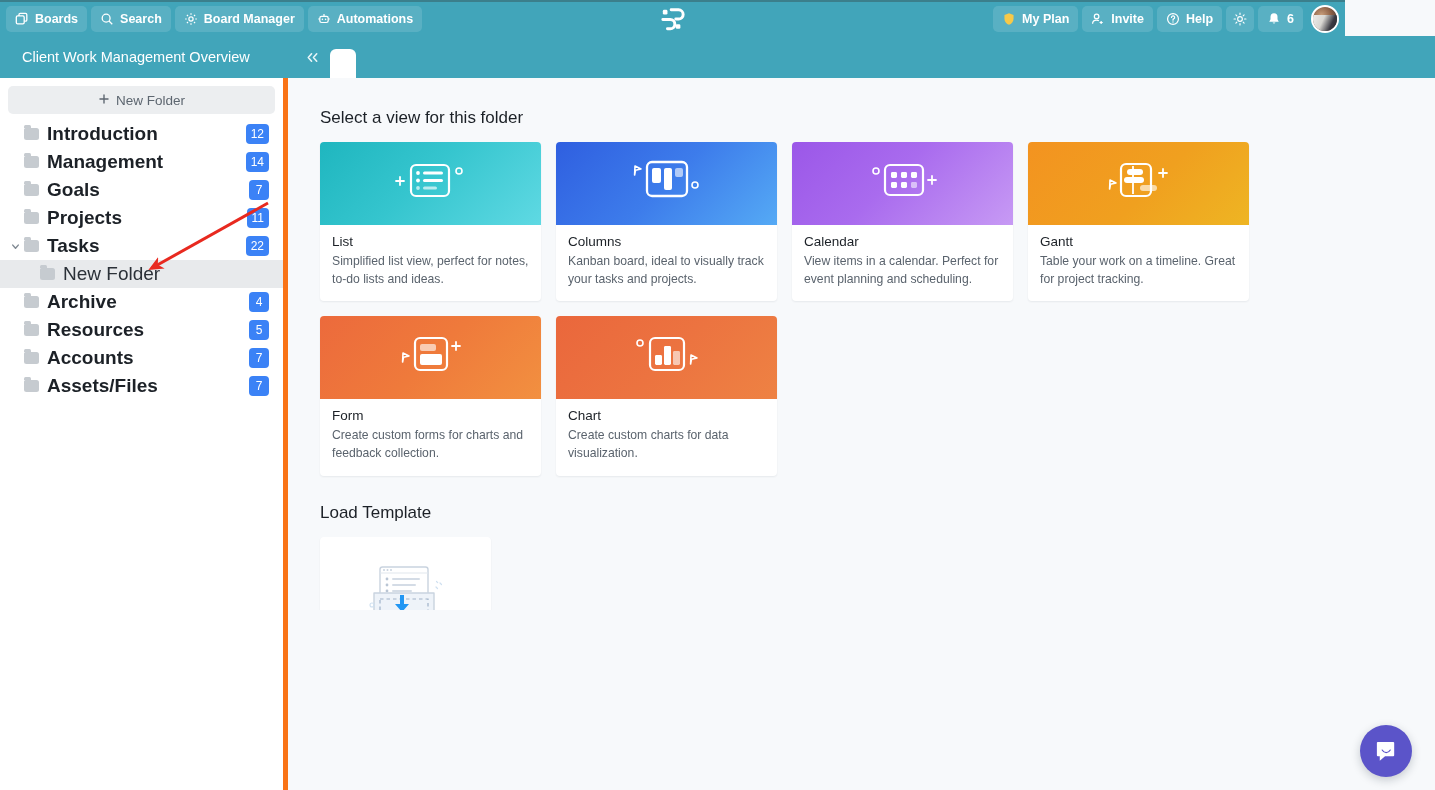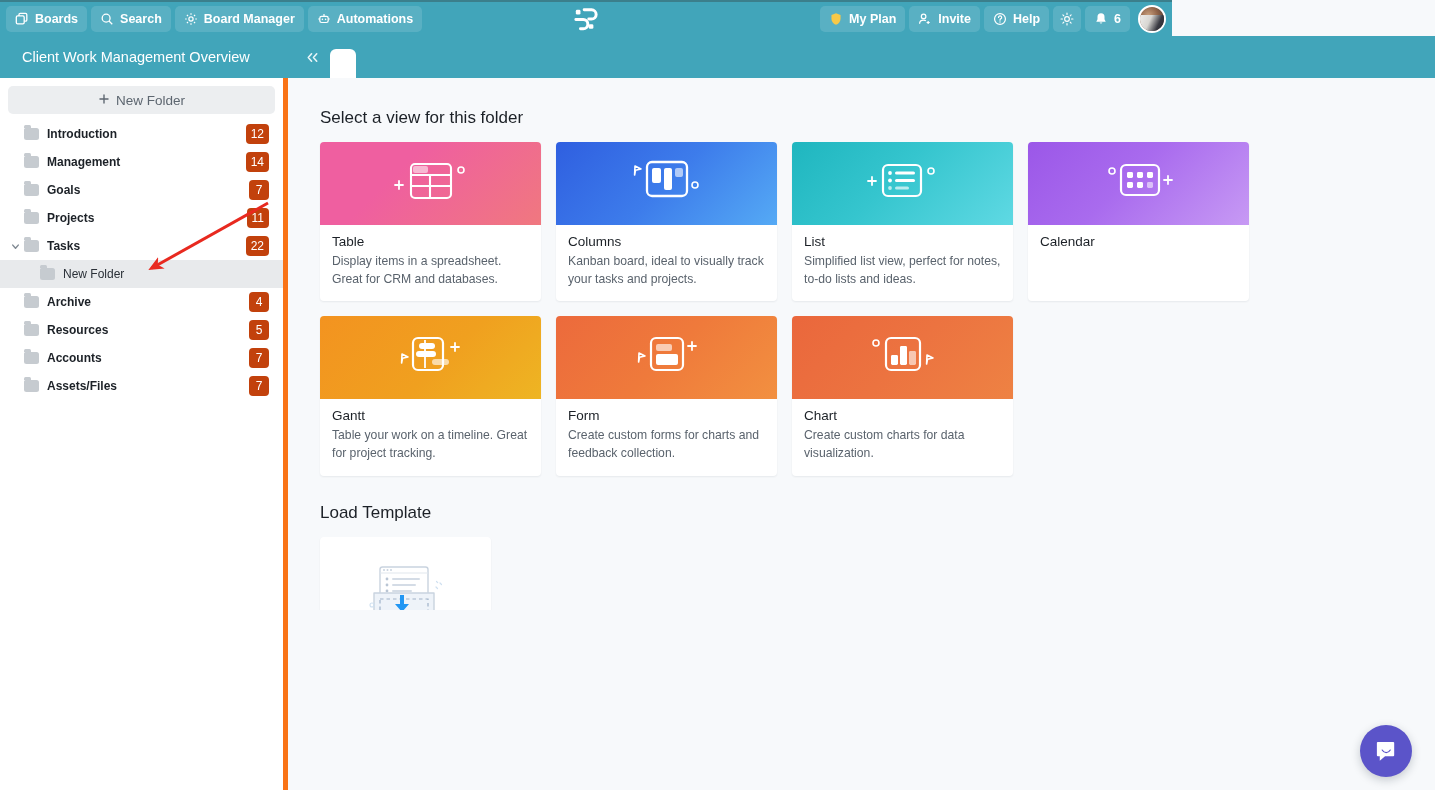--- a/index.html
+++ b/index.html
@@ -7,21 +7,21 @@
     margin: 0; padding: 0;
     width: 1435px; height: 790px;
     overflow: hidden;
     font-family: "Liberation Sans", sans-serif;
     background: #f7f9fb;
   }
 
   
   .topbar {
     position: absolute; top: 0; left: 0;
-    width: 1172px; height: 36px;
+    width: 1345px; height: 36px;
     background: #41a5ba;
     display: flex; align-items: center;
     padding: 0 6px;
     border-top: 2px solid #3b7f8c;
   }
   .tb-left { display: flex; align-items: center; gap: 4px; }
   .tb-right { display: flex; align-items: center; gap: 4px; margin-left: auto; padding-left: 36px; }
   .tb-btn {
     display: flex; align-items: center; gap: 6px;
     height: 26px; padding: 0 9px;
@@ -118,28 +118,28 @@
   .f-ico {
     width: 15px; height: 12px; margin-right: 8px; flex: none;
     background: #c6cbd0;
     border-radius: 1.5px 2.5px 2.5px 2.5px;
     position: relative;
   }
   .f-ico::before{
     content:""; position:absolute; left:0; top:-3px;
     width:7px; height:3px; background:#c6cbd0; border-radius:1.5px 1.5px 0 0;
   }
-  .f-name { font-size: 12px; color: #1c2127; font-weight: bold; }
+  .f-name { font-size: 19px; color: #1c2127; font-weight: bold; }
   .folder-row.child .f-name { font-weight: normal; color: #2b3138; }
   .f-count {
     margin-left: auto;
     min-width: 20px; height: 20px;
     padding: 0 5px;
     border-radius: 4px;
-    background: #c2410c;
+    background: #3b82f6;
     color: #ffffff; font-size: 12px;
     display: flex; align-items: center; justify-content: center;
   }
 
   
   .annot { position: absolute; top: 78px; left: 0; width: 288px; height: 712px; pointer-events: none; }
 
   
   .content {
     position: absolute; top: 78px; left: 288px;
@@ -415,88 +415,72 @@
       <path d="M5,2.5 L0,0.3 L1.4,2.5 L0,4.7 Z" fill="#e8291f"></path>
     </marker>
   </defs>
   <line x1="268" y1="125" x2="152" y2="190" stroke="#e8291f" stroke-width="3" marker-end="url(#arrowhead)"></line>
 </svg>
 
 <div class="content">
 
   <h2 class="section-title">Select a view for this folder</h2>
   <div class="card-grid" id="view-card-grid">
-      <div class="vcard">
-        <div class="vcard-art art-table">
-          <span><svg viewBox="0 0 96 56" width="96" height="56">
-              <g fill="none" stroke="#fff" stroke-width="2.1">
-                <rect x="28" y="10" width="40" height="34" rx="4"></rect>
-                <path d="M28 21h40M28 32h40M47 21v23"></path>
-              </g>
-              <rect x="30" y="12" width="15" height="7" rx="2" fill="rgba(255,255,255,.55)"></rect>
-              <circle cx="78" cy="16" r="3" fill="none" stroke="#fff" stroke-width="1.6"></circle>
-              <path d="M16 27v8M12 31h8" stroke="#fff" stroke-width="1.8" stroke-linecap="round"></path>
-            </svg></span>
-        </div>
-        <div class="vcard-body">
-          <div class="vcard-title">Table</div>
-          <div class="vcard-desc">Display items in a spreadsheet. Great for CRM and databases.</div>
-        </div>
-      </div>
-      <div class="vcard">
-        <div class="vcard-art art-columns">
-          <span><svg viewBox="0 0 96 56" width="96" height="56">
-              <rect x="28" y="8" width="40" height="34" rx="5" fill="none" stroke="#fff" stroke-width="2.3"></rect>
-              <rect x="33" y="14" width="9" height="15" rx="2" fill="#fff"></rect>
-              <rect x="45" y="14" width="8" height="22" rx="2" fill="#fff"></rect>
-              <rect x="56" y="14" width="8" height="9" rx="2" fill="rgba(255,255,255,.6)"></rect>
-              <circle cx="76" cy="31" r="3" fill="none" stroke="#fff" stroke-width="1.6"></circle>
-              <path d="M16 12l6 3-5.5 1.3L15.6 21z" fill="none" stroke="#fff" stroke-width="1.6" stroke-linejoin="round"></path>
-            </svg></span>
-        </div>
-        <div class="vcard-body">
-          <div class="vcard-title">Columns</div>
-          <div class="vcard-desc">Kanban board, ideal to visually track your tasks and projects.</div>
-        </div>
-      </div>
       <div class="vcard">
         <div class="vcard-art art-list">
           <span><svg viewBox="0 0 96 56" width="96" height="56">
               <rect x="28" y="11" width="38" height="31" rx="5" fill="none" stroke="#fff" stroke-width="2.2"></rect>
               <circle cx="35" cy="19" r="1.9" fill="#fff"></circle>
               <rect x="40" y="17.5" width="20" height="3" rx="1.5" fill="#fff"></rect>
               <circle cx="35" cy="26.5" r="1.9" fill="#fff"></circle>
               <rect x="40" y="25" width="20" height="3" rx="1.5" fill="#fff"></rect>
               <circle cx="35" cy="34" r="1.9" fill="rgba(255,255,255,.65)"></circle>
               <rect x="40" y="32.5" width="14" height="3" rx="1.5" fill="rgba(255,255,255,.65)"></rect>
               <circle cx="76" cy="17" r="3" fill="none" stroke="#fff" stroke-width="1.6"></circle>
               <path d="M17 23v8M13 27h8" stroke="#fff" stroke-width="1.8" stroke-linecap="round"></path>
             </svg></span>
         </div>
         <div class="vcard-body">
           <div class="vcard-title">List</div>
           <div class="vcard-desc">Simplified list view, perfect for notes, to-do lists and ideas.</div>
         </div>
       </div>
       <div class="vcard">
+        <div class="vcard-art art-columns">
+          <span><svg viewBox="0 0 96 56" width="96" height="56">
+              <rect x="28" y="8" width="40" height="34" rx="5" fill="none" stroke="#fff" stroke-width="2.3"></rect>
+              <rect x="33" y="14" width="9" height="15" rx="2" fill="#fff"></rect>
+              <rect x="45" y="14" width="8" height="22" rx="2" fill="#fff"></rect>
+              <rect x="56" y="14" width="8" height="9" rx="2" fill="rgba(255,255,255,.6)"></rect>
+              <circle cx="76" cy="31" r="3" fill="none" stroke="#fff" stroke-width="1.6"></circle>
+              <path d="M16 12l6 3-5.5 1.3L15.6 21z" fill="none" stroke="#fff" stroke-width="1.6" stroke-linejoin="round"></path>
+            </svg></span>
+        </div>
+        <div class="vcard-body">
+          <div class="vcard-title">Columns</div>
+          <div class="vcard-desc">Kanban board, ideal to visually track your tasks and projects.</div>
+        </div>
+      </div>
+      <div class="vcard">
         <div class="vcard-art art-calendar">
           <span><svg viewBox="0 0 96 56" width="96" height="56">
               <rect x="30" y="11" width="38" height="30" rx="5" fill="none" stroke="#fff" stroke-width="2.2"></rect>
               <rect x="36" y="18" width="6" height="6" rx="1.4" fill="#fff"></rect>
               <rect x="46" y="18" width="6" height="6" rx="1.4" fill="#fff"></rect>
               <rect x="56" y="18" width="6" height="6" rx="1.4" fill="#fff"></rect>
               <rect x="36" y="28" width="6" height="6" rx="1.4" fill="#fff"></rect>
               <rect x="46" y="28" width="6" height="6" rx="1.4" fill="#fff"></rect>
               <rect x="56" y="28" width="6" height="6" rx="1.4" fill="rgba(255,255,255,.55)"></rect>
               <circle cx="21" cy="17" r="3" fill="none" stroke="#fff" stroke-width="1.6"></circle>
               <path d="M77 22v8M73 26h8" stroke="#fff" stroke-width="1.8" stroke-linecap="round"></path>
             </svg></span>
         </div>
         <div class="vcard-body">
           <div class="vcard-title">Calendar</div>
+          <div class="vcard-desc">View items in a calendar. Perfect for event planning and scheduling.</div>
         </div>
       </div>
       <div class="vcard">
         <div class="vcard-art art-gantt">
           <span><svg viewBox="0 0 96 56" width="96" height="56">
               <rect x="30" y="10" width="30" height="32" rx="5" fill="none" stroke="#fff" stroke-width="2.2"></rect>
               <path d="M42 12v28" stroke="#fff" stroke-width="1.8"></path>
               <rect x="36" y="15" width="16" height="6" rx="3" fill="#fff"></rect>
               <rect x="33" y="23" width="20" height="6" rx="3" fill="#fff"></rect>
               <rect x="49" y="31" width="17" height="6" rx="3" fill="rgba(255,255,255,.62)"></rect>

